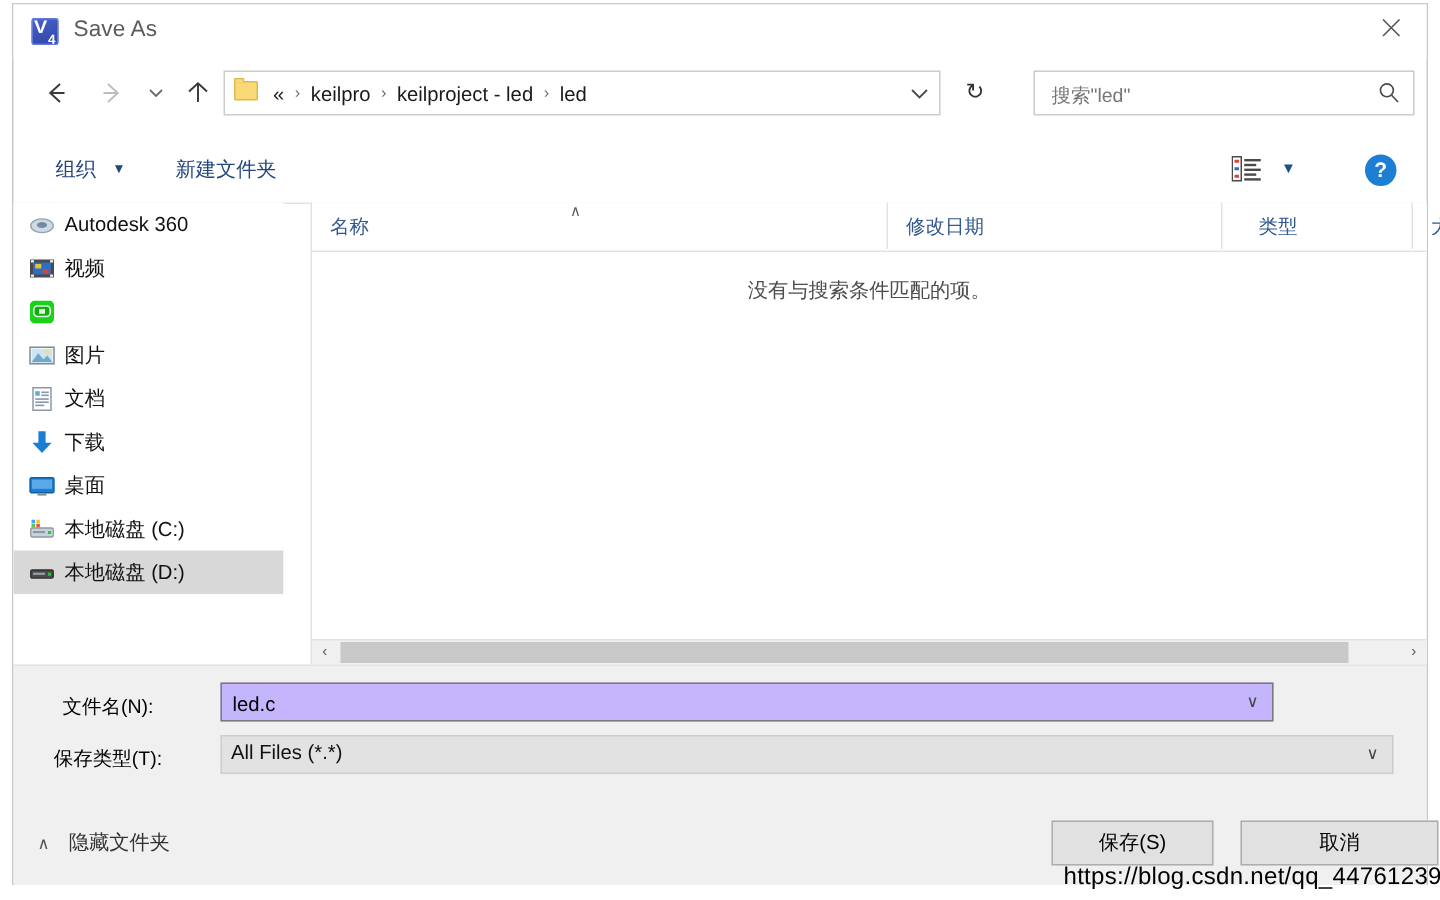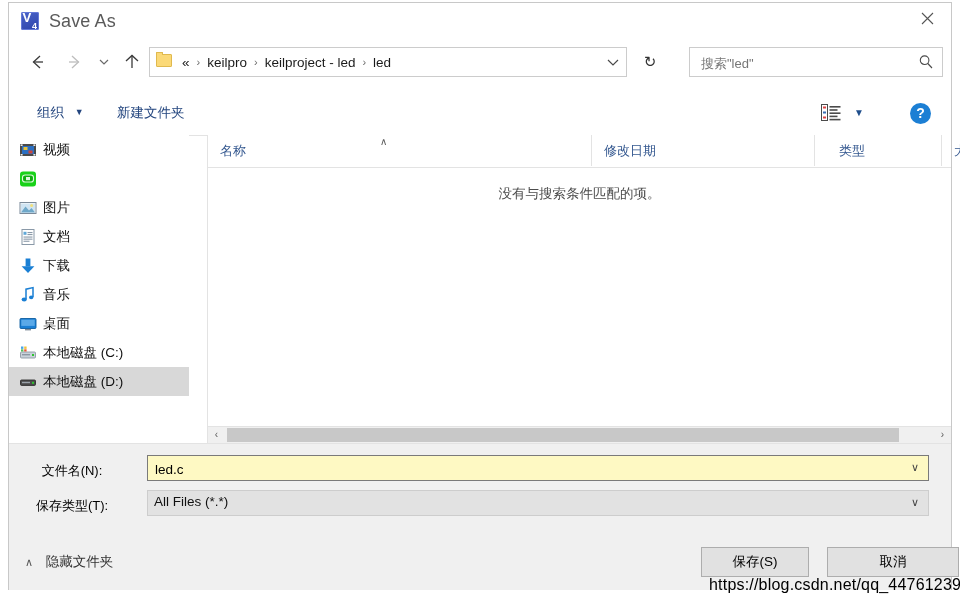--- a/index.html
+++ b/index.html
@@ -60,21 +60,21 @@
     position: absolute;
     right: 2px; bottom: -1px;
     font-size: 9px;
     font-weight: bold;
     color: #ffffff;
     font-family: "Liberation Sans", sans-serif;
   }
   #title-text {
     position: absolute;
     left: 40px; top: 8px;
-    font-size: 18px;
+    font-size: 15px;
     color: #5a5a5a;
     letter-spacing: .1px;
   }
   #close-button {
     position: absolute;
     right: 0; top: 0;
     width: 46px; height: 30px;
     cursor: default;
   }
   #close-button svg { position: absolute; left: 16px; top: 9px; }
@@ -365,22 +365,22 @@
     text-align: center;
     font-size: 13px;
     color: #000000;
   }
   #label-filename { left: 0; top: 18px; }
   #label-filetype { left: 0; top: 53px; }
 
   #filename-field {
     position: absolute;
     left: 138px; top: 11px;
-    width: 782px; height: 26px;
-    background: #fef9c3;
+    width: 702px; height: 26px;
+    background: #c4b5fd;
     border: 1px solid #7a7a7a;
     box-sizing: border-box;
   }
   #filename-input {
     position: absolute;
     left: 5px; top: 0;
     width: 740px; height: 24px;
     border: none; outline: none;
     background: transparent;
     font-family: "Liberation Sans", "DejaVu Sans", sans-serif;
@@ -540,20 +540,27 @@
       </svg>
     </div>
     <div id="view-caret">▼</div>
     <div id="help-button">?</div>
   </div>
 
   <div id="content">
 
     <div id="sidebar">
 
+      <div class="side-item">
+        <svg class="side-icon" viewBox="0 0 18 18">
+          <ellipse cx="9" cy="9.5" rx="7.5" ry="4.6" fill="#cfd9e2" stroke="#8fa3b5" stroke-width="0.9"></ellipse>
+          <ellipse cx="9" cy="9" rx="3.4" ry="2" fill="#6f8ba6"></ellipse>
+        </svg>
+        <span>Autodesk 360</span>
+      </div>
 
       <div class="side-item">
         <svg class="side-icon" viewBox="0 0 18 18">
           <rect x="1" y="3" width="16" height="12" fill="#4a4a4a"></rect>
           <rect x="3" y="5" width="12" height="8" fill="#2b6fc2"></rect>
           <rect x="4.5" y="6" width="4" height="3" fill="#e8c33a"></rect>
           <rect x="9.5" y="9.5" width="4" height="3" fill="#d0463b"></rect>
           <rect x="1.6" y="3.4" width="2" height="1.6" fill="#eee"></rect>
           <rect x="1.6" y="13" width="2" height="1.6" fill="#eee"></rect>
           <rect x="14.4" y="3.4" width="2" height="1.6" fill="#eee"></rect>
@@ -595,28 +602,20 @@
       </div>
 
       <div class="side-item">
         <svg class="side-icon" viewBox="0 0 18 18">
           <rect x="6.6" y="1.5" width="4.8" height="8" fill="#1a7fd4"></rect>
           <path d="M2.6 9.2 L15.4 9.2 L9 16 Z" fill="#1a7fd4"></path>
         </svg>
         <span>下载</span>
       </div>
 
-      <div class="side-item">
-        <svg class="side-icon" viewBox="0 0 18 18">
-          <path d="M7 13 L7 3.2 L14 1.6 L14 11" stroke="#1a7fd4" stroke-width="1.5" fill="none"></path>
-          <ellipse cx="5.2" cy="13.4" rx="2.6" ry="2" fill="#1a7fd4"></ellipse>
-          <ellipse cx="12.2" cy="11.4" rx="2.2" ry="1.8" fill="#1a7fd4"></ellipse>
-        </svg>
-        <span>音乐</span>
-      </div>
 
       <div class="side-item">
         <svg class="side-icon" viewBox="0 0 18 18">
           <rect x="1" y="3.5" width="16" height="10" rx="1" fill="#1a7fd4" stroke="#0f5ea0" stroke-width="0.9"></rect>
           <rect x="2.3" y="4.7" width="13.4" height="6.2" fill="#5aa9e8"></rect>
           <rect x="6" y="14" width="6" height="1.4" fill="#7f8c99"></rect>
         </svg>
         <span>桌面</span>
       </div>
 

